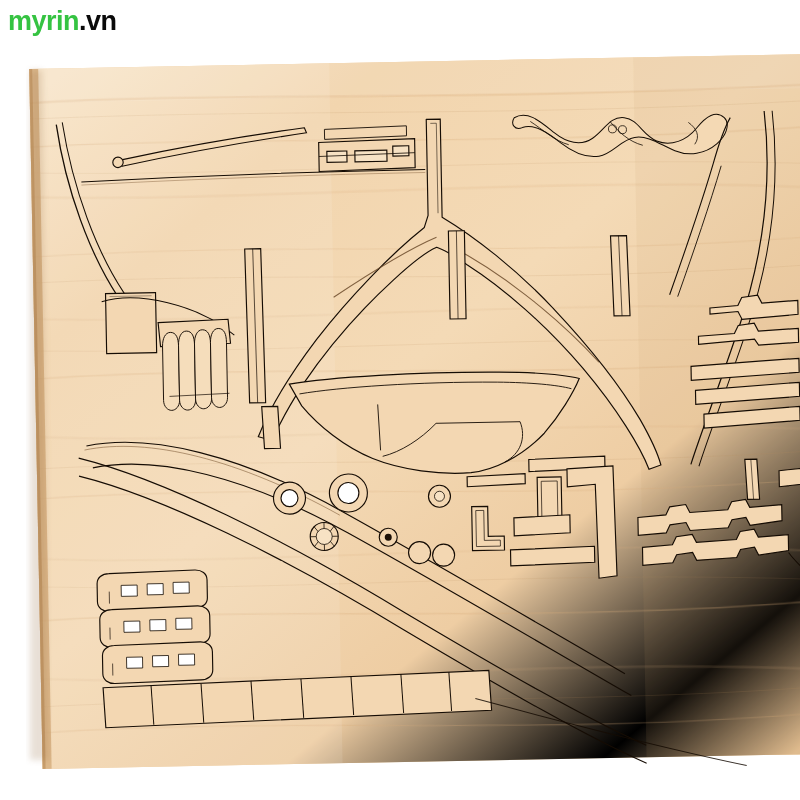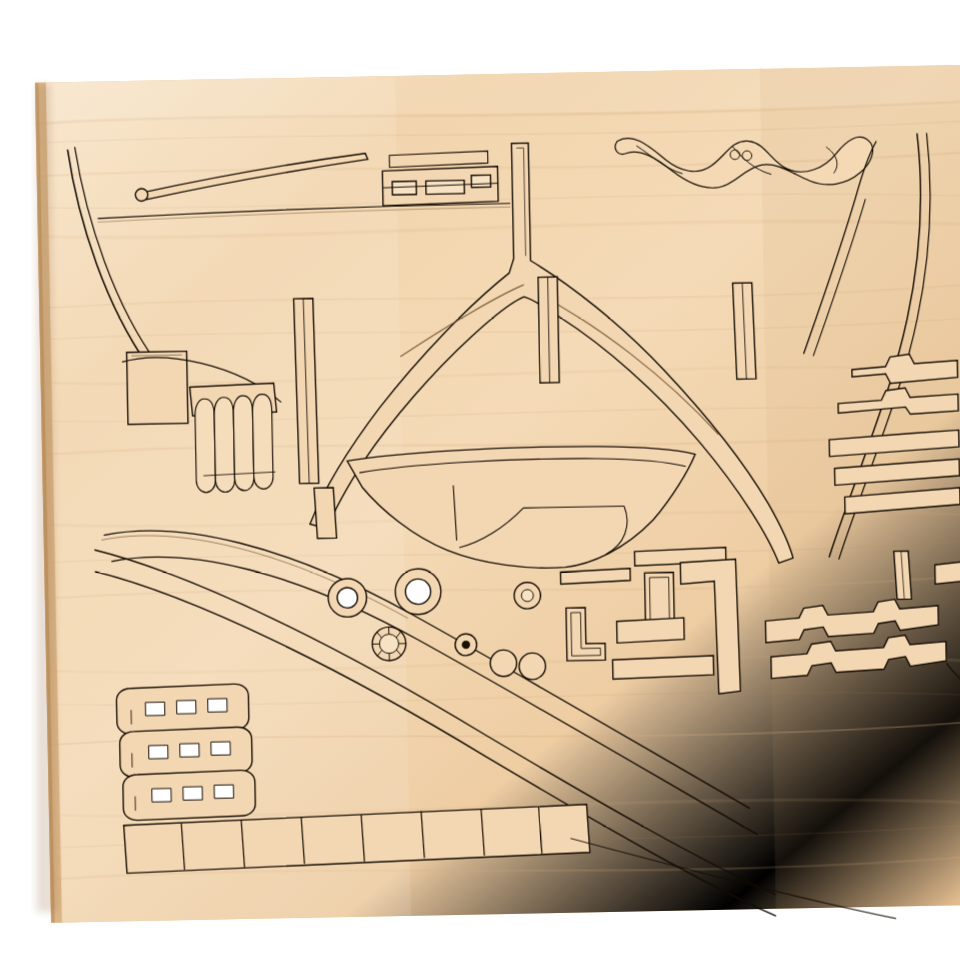--- a/index.html
+++ b/index.html
@@ -46,20 +46,23 @@
     display: block;
     width: 800px;
     height: 800px;
   }
 </style>
 </head>
 <body>
 
 <div id="stage">
 
+  <div id="watermark">
+    <span class="wm-a">myrin</span><span class="wm-b">.vn</span>
+  </div>
 
   <div id="sheet-wrap">
     <svg id="sheet" viewBox="0 0 800 800" xmlns="http://www.w3.org/2000/svg">
       <defs>
         <linearGradient id="woodGrad" x1="0" y1="0" x2="1" y2="1">
           <stop offset="0%" stop-color="#f6e0c0"></stop>
           <stop offset="22%" stop-color="#f2d3ac"></stop>
           <stop offset="48%" stop-color="#f4d9b6"></stop>
           <stop offset="70%" stop-color="#eecda2"></stop>
           <stop offset="100%" stop-color="#e6c characterized"></stop>

